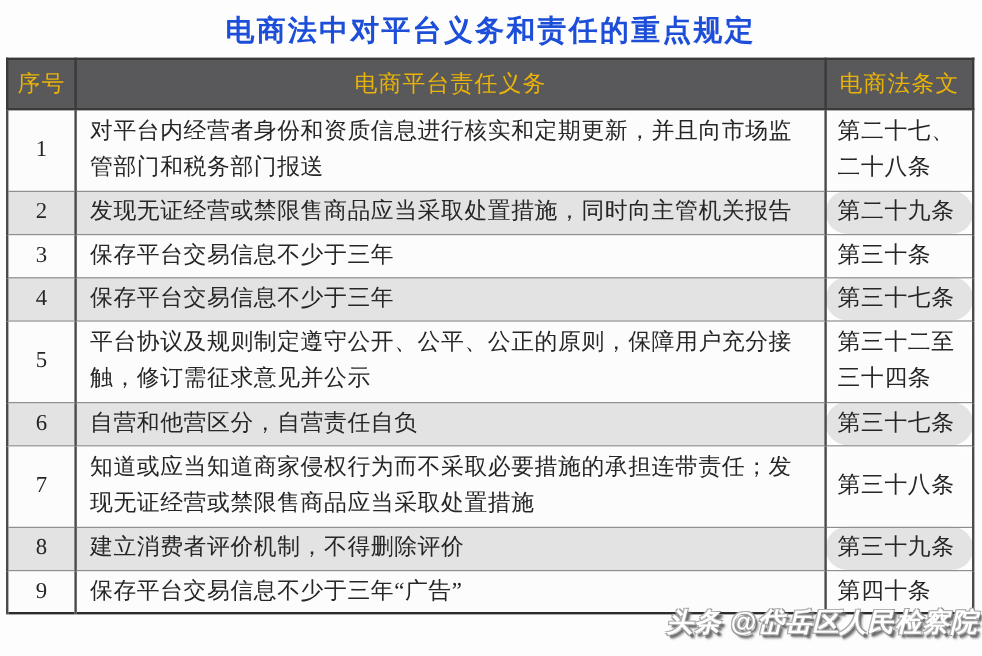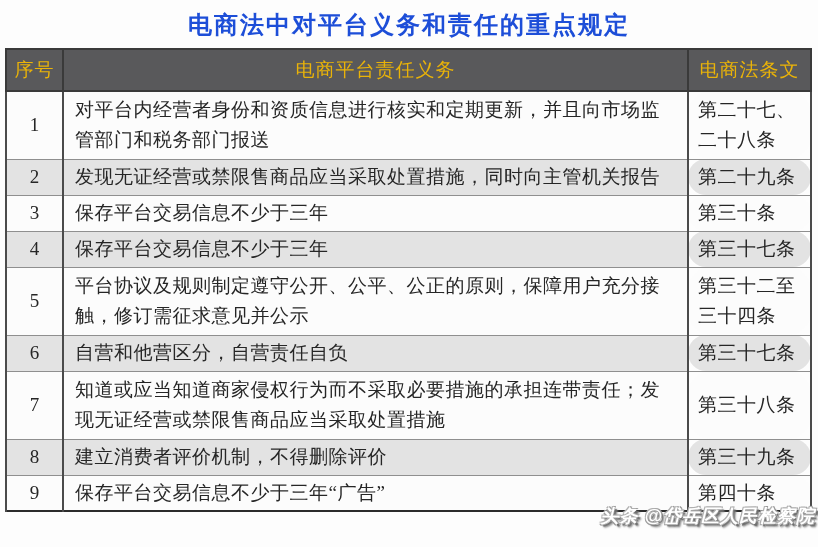--- a/index.html
+++ b/index.html
@@ -62,21 +62,21 @@
   table.law-table tr.h1 { height: 36px; }
   table.law-table tr.h2 { height: 68px; }
   td.no-cell { text-align: center; font-size: 19px; }
   td.duty-cell { padding: 2px 8px 2px 11px; letter-spacing: 0.5px; margin-left: 24px; }
   td.article-cell { padding: 2px 4px 2px 9px; letter-spacing: 0.5px; border-radius: 23px; }
   .watermark {
     position: absolute;
     top: 504px;
     right: 3px;
     font-family: "Liberation Sans", sans-serif;
-    font-size: 18px;
+    font-size: 22px;
     font-weight: bold;
     font-style: italic;
     color: #ffffff;
     letter-spacing: 1px;
     text-shadow:
       -1px -1px 0 #b0b0b0,
        1px -1px 0 #9a9a9a,
       -1px  1px 0 #9a9a9a,
        2px  2px 1px #6d6d6d,
        3px  3px 2px #8a8a8a;

